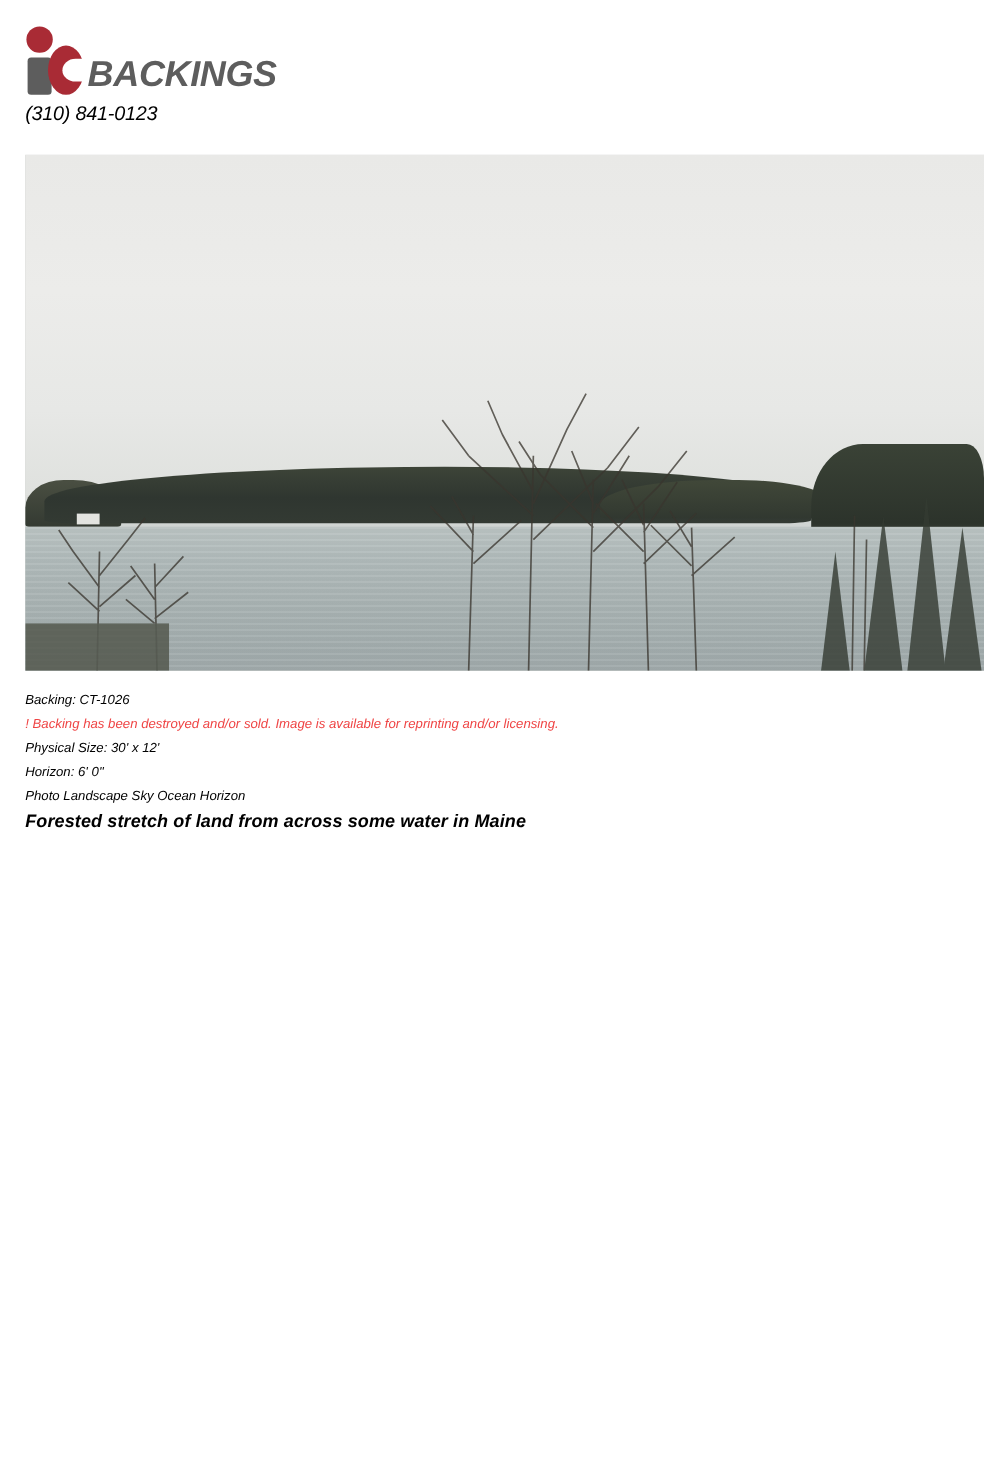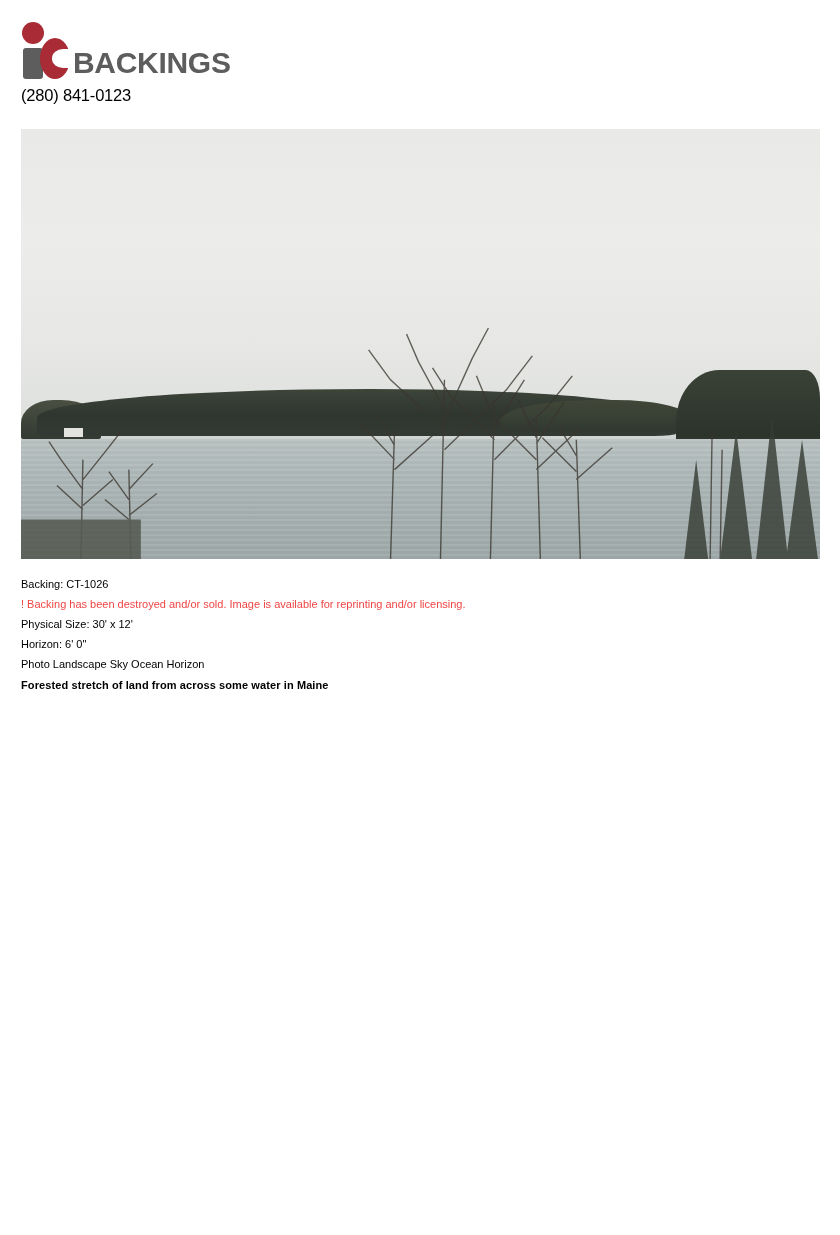--- a/index.html
+++ b/index.html
@@ -11,20 +11,21 @@
     width: 840px;
     height: 1235px;
     font-family: "Liberation Sans", sans-serif;
     color: #000000;
     overflow: hidden;
   }
   .page {
     position: relative;
     width: 840px;
     height: 1100px;
+    font-style: italic;
   }
 
   
   .header {
     position: absolute;
     left: 21px;
     top: 22px;
     width: 800px;
   }
   .logo-row {
@@ -208,21 +209,21 @@
   .det-line {
     font-size: 11px;
     line-height: 20px;
     color: #000000;
     white-space: nowrap;
   }
   .det-line.warn {
     color: #ef4444;
   }
   .det-caption {
-    font-size: 11px;
+    font-size: 15px;
     line-height: 14px;
     color: #000000;
     margin-top: 4px;
     font-weight: bold;
     letter-spacing: 0.1px;
   }
 </style>
 </head>
 <body>
 
@@ -230,21 +231,21 @@
 
   <div class="header">
     <div class="logo-row">
       <div class="logo-mark">
         <div class="logo-dot"></div>
         <div class="logo-i"></div>
         <div class="logo-c"></div>
       </div>
       <div class="logo-word">BACKINGS</div>
     </div>
-    <div class="phone">(280) 841-0123</div>
+    <div class="phone">(310) 841-0123</div>
   </div>
 
   <div class="photo-wrap">
     <div class="photo">
       <div class="sky"></div>
       <div class="far-water"></div>
       <div class="island-left"></div>
       <div class="island"></div>
       <div class="island2"></div>
       <div class="house"></div>

